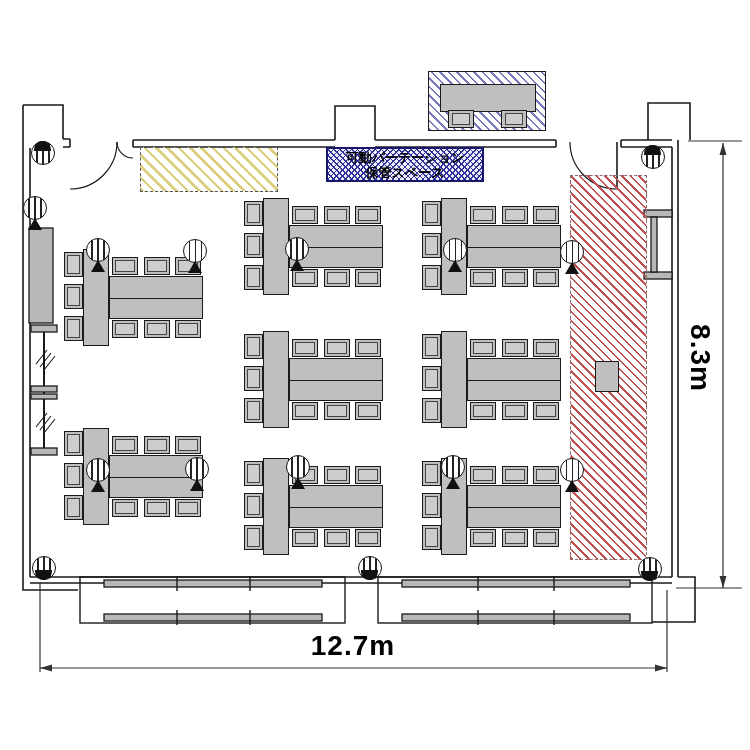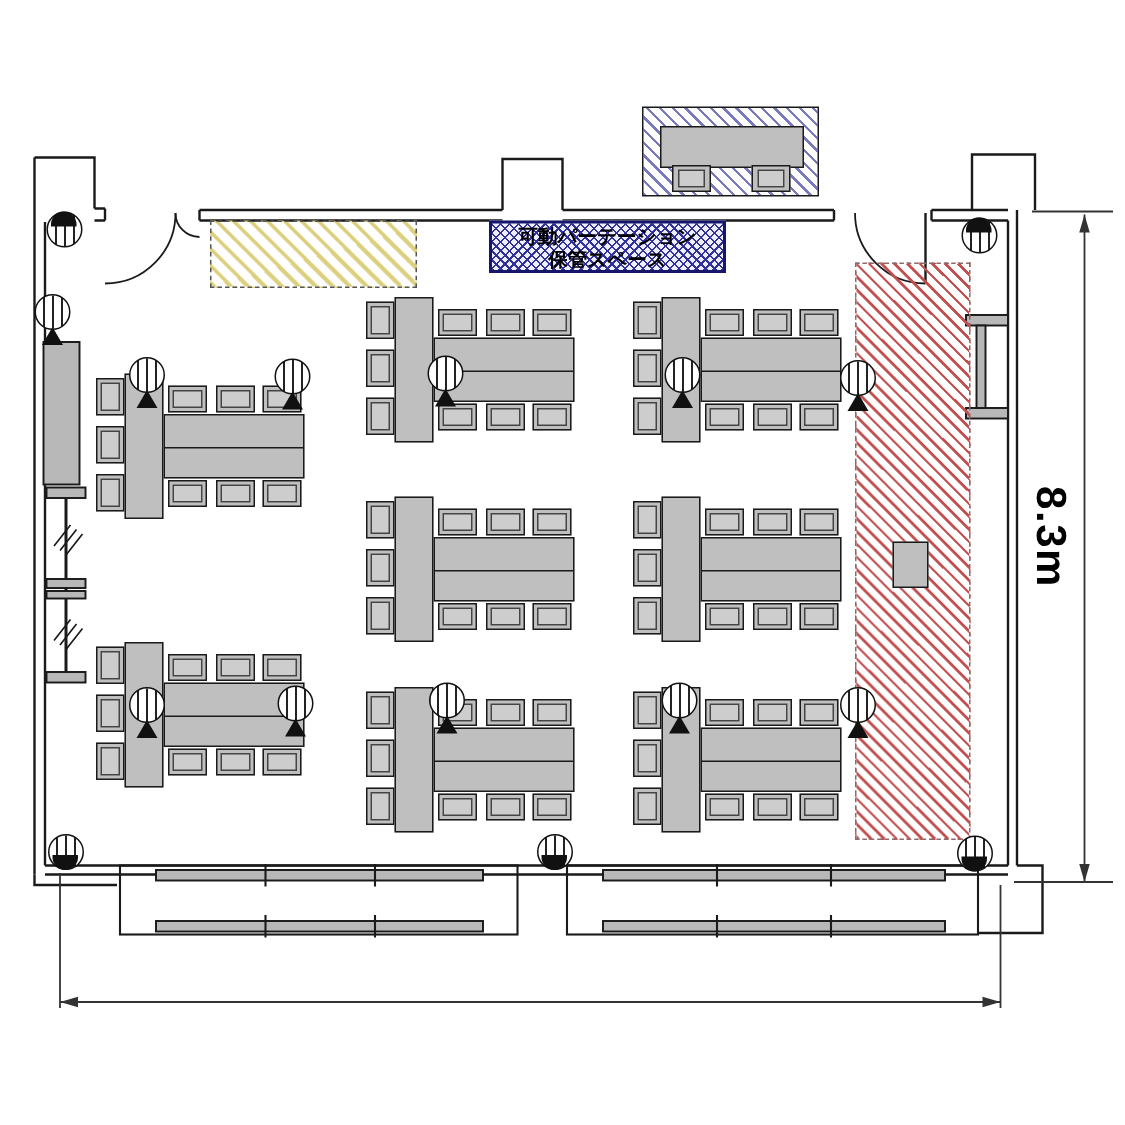--- a/index.html
+++ b/index.html
@@ -292,14 +292,15 @@
         <div class="tri"></div>
       </div>
       <div class="fixture " style="left: 441px; top: 455px;">
         <div class="tri"></div>
       </div>
       <div class="fixture " style="left: 560px; top: 458px;">
         <div class="tri"></div>
       </div>
     </div>
 
+  <div class="dim dim-w">12.7m</div>
   <div class="dim dim-h">8.3m</div>
 </div>
 
 </body></html>

